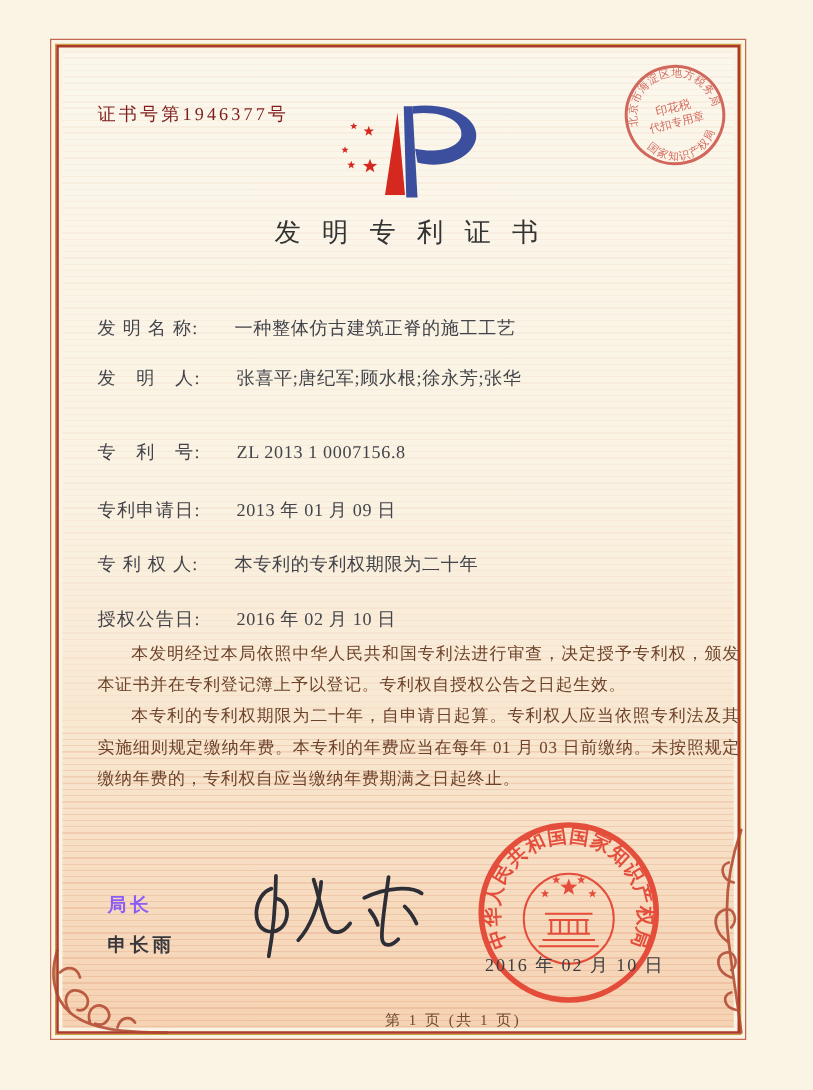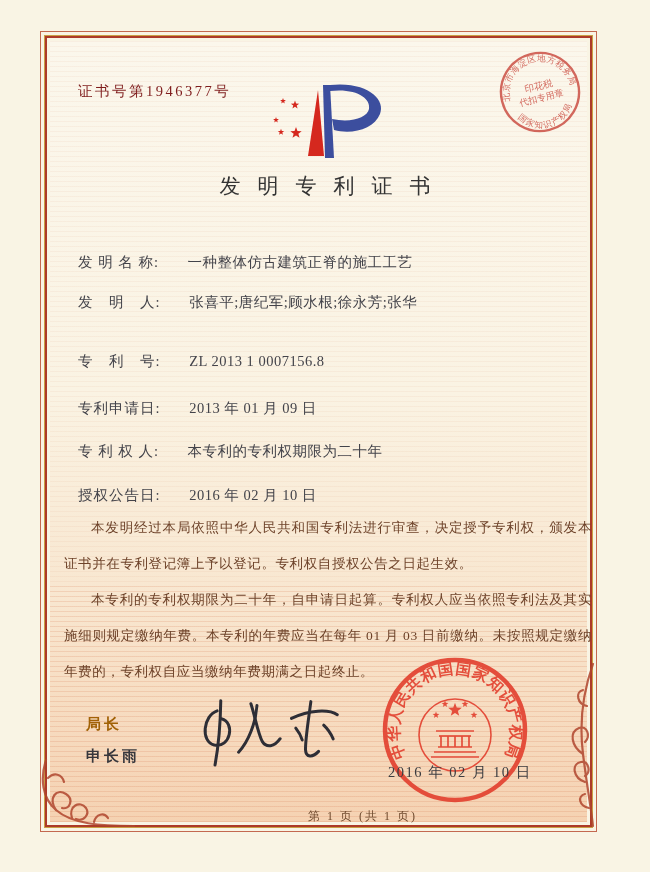--- a/index.html
+++ b/index.html
@@ -24,24 +24,24 @@
   
   .cert-number{position:absolute; left:78px; top:82px; font-size:14.5px; letter-spacing:2.5px; color:#7f1d1d;}
   .logo{position:absolute; left:266px; top:80px;}
   .title{position:absolute; left:0; right:0; top:172px; text-align:center;
     font-size:21px; letter-spacing:17px; text-indent:17px; color:#333; font-weight:500;}
   .fields{position:absolute; left:78px; top:253px; right:70px; font-size:14.5px; color:#43434a;}
   .field-row{position:absolute; left:0; white-space:nowrap;}
   .field-label{letter-spacing:1px;}
   .field-value{margin-left:25px; letter-spacing:0.5px;}
   .row0{top:0px;} .row1{top:40px;} .row2{top:99px;} .row3{top:146px;} .row4{top:189px;} .row5{top:233px;}
-  .body-text{position:absolute; left:64px; right:58px; top:510px;
-    font-size:13.5px; line-height:36px; color:#6d4229; text-align:justify; letter-spacing:0.6px;}
+  .body-text{position:absolute; left:78px; right:58px; top:510px;
+    font-size:13.5px; line-height:25px; color:#6d4229; text-align:justify; letter-spacing:0.6px;}
   .body-text p{margin:0; text-indent:2em;}
-  .sig-title{position:absolute; left:86px; top:715px; font-size:15px; color:#a16207; font-weight:bold; letter-spacing:3px;}
+  .sig-title{position:absolute; left:86px; top:715px; font-size:15px; color:#8b5cf6; font-weight:bold; letter-spacing:3px;}
   .sig-name{position:absolute; left:86px; top:747px; font-size:15px; color:#38383d; font-weight:bold; letter-spacing:3px;}
   .signature-svg{position:absolute; left:192px; top:693px;}
   .seal-svg{position:absolute; left:380px; top:655px; opacity:0.88;}
   .seal-date{position:absolute; left:388px; top:763px; font-size:14.5px; color:#3c3c40; letter-spacing:1.5px; z-index:5;}
   .stamp-svg{position:absolute; left:492px; top:44px; opacity:0.8;}
   .page-footer{position:absolute; left:40px; width:645px; top:808px; text-align:center;
     font-size:12px; color:#6f4a2e; letter-spacing:2px;}
   .flourish-bl{position:absolute; left:38px; top:756px;}
   .flourish-br{position:absolute; left:543px; top:662px;}
 </style>

